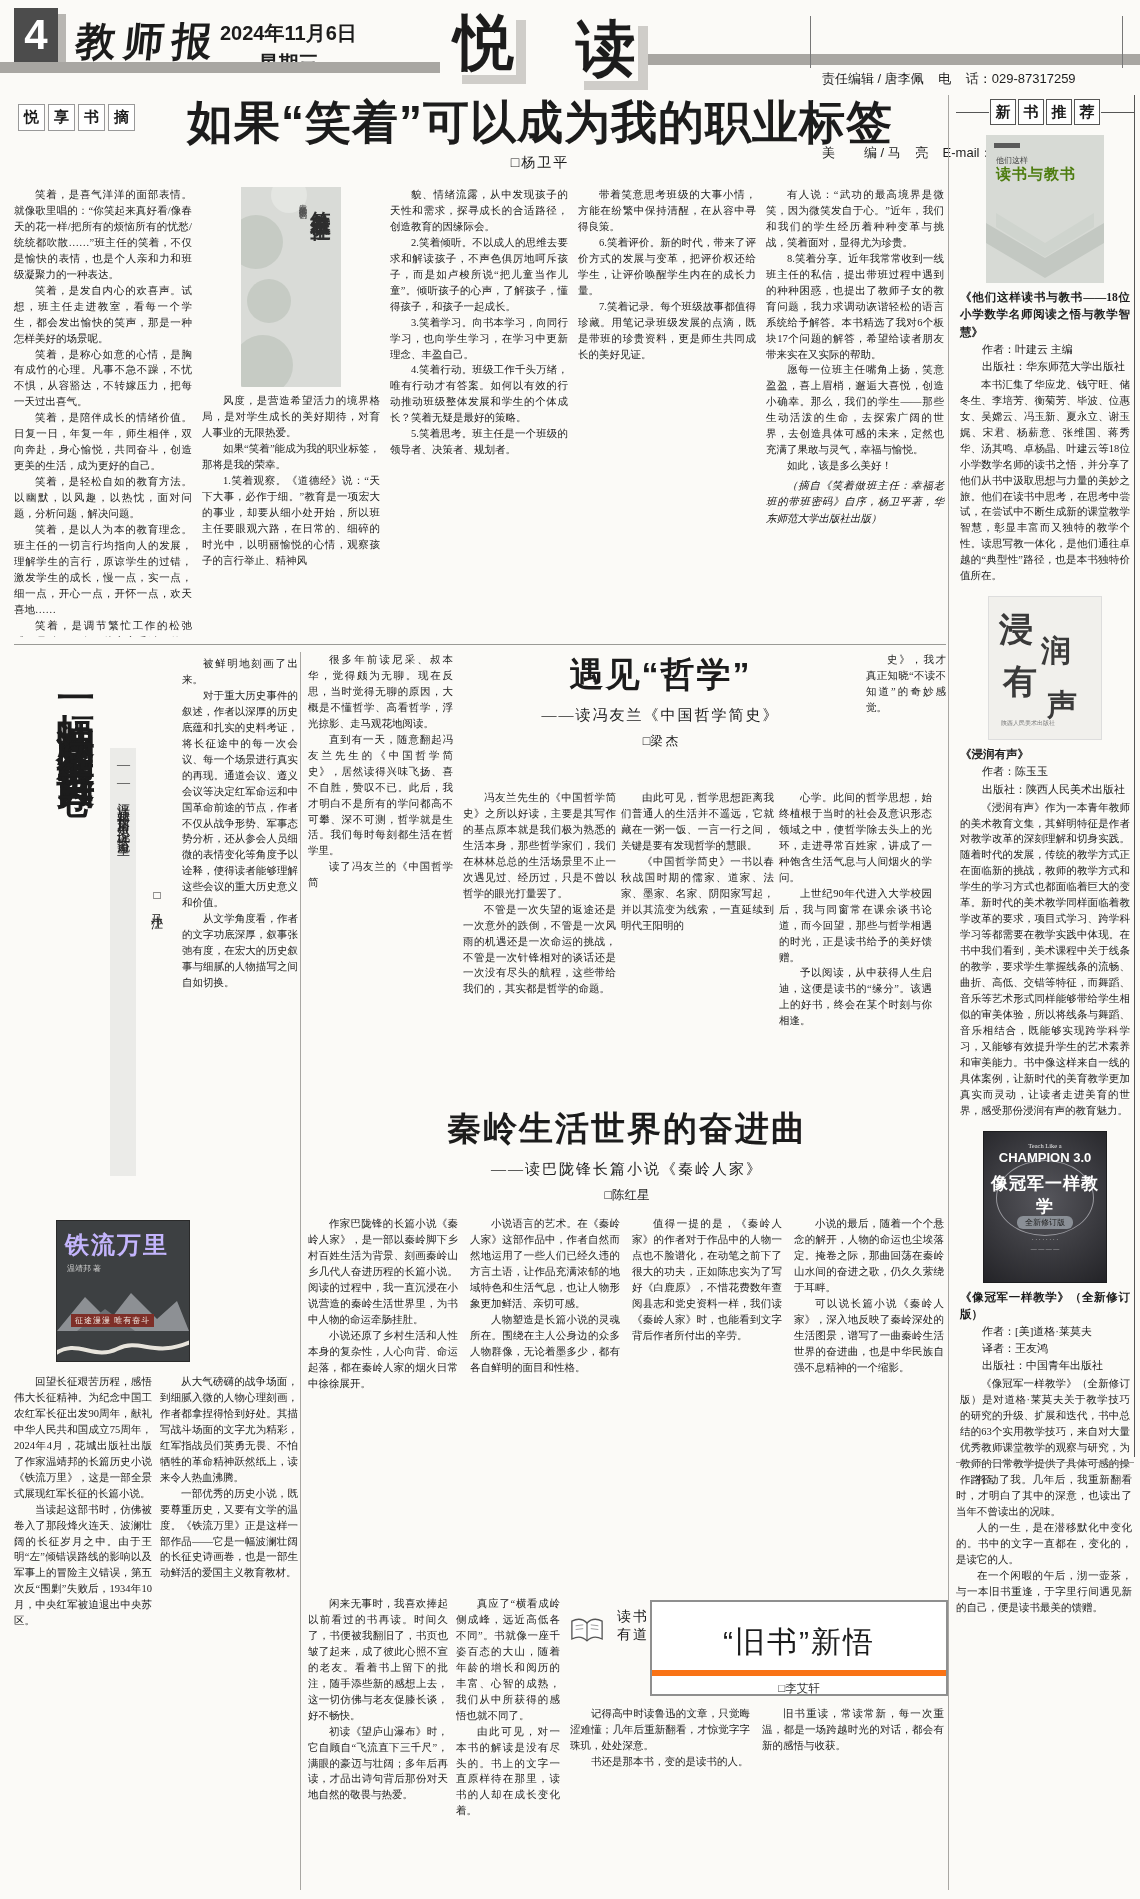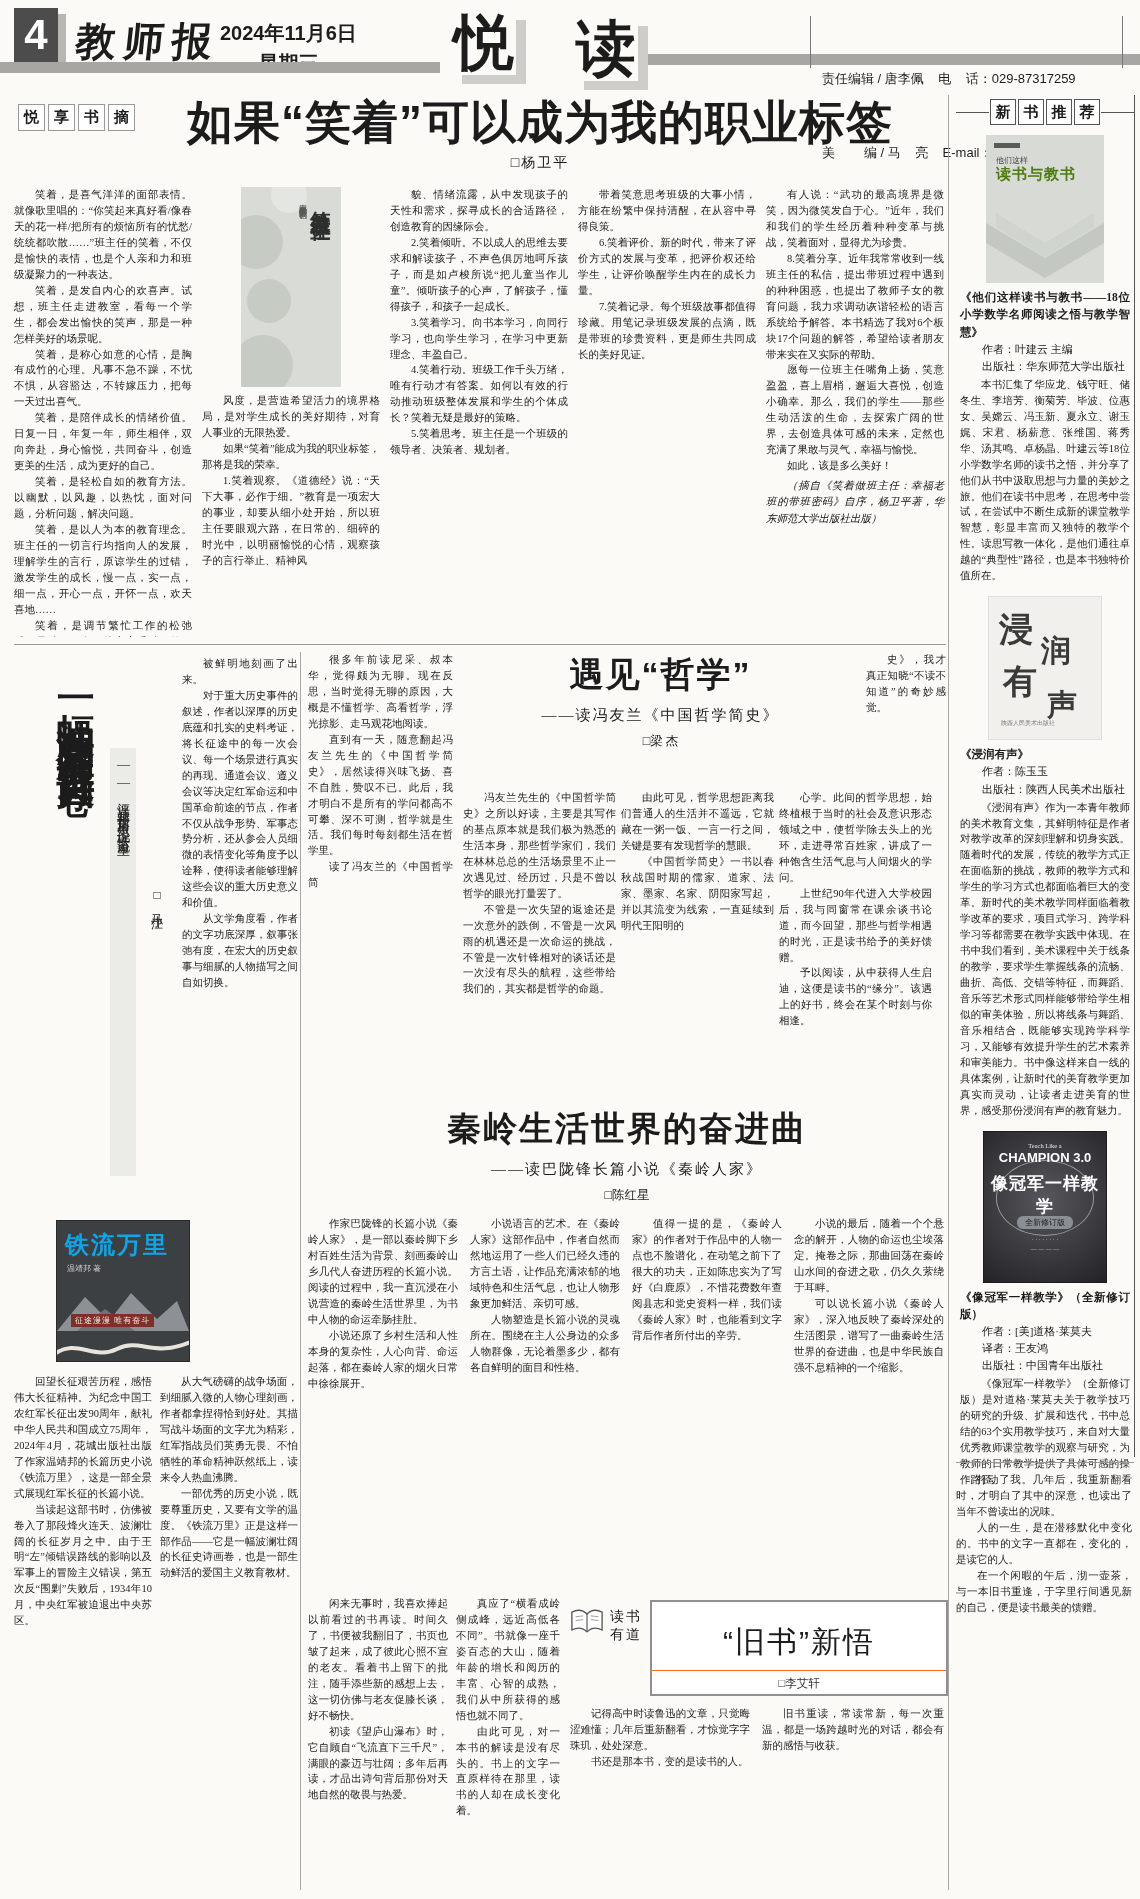--- a/index.html
+++ b/index.html
@@ -35,36 +35,36 @@
               font-size:8px;color:#555;letter-spacing:1px;}
   .attribution{font-size:10.5px;line-height:1.55;text-align:justify;text-indent:2em;color:#111;
                font-style:italic;margin-top:4px;}
   
   .vtext{writing-mode:vertical-rl;text-orientation:upright;}
   .lt-big{font-size:38px;font-weight:bold;letter-spacing:6px;line-height:1.1;}
   .lt-strip{background:#ebebe8;}
   .lt-sub{font-size:13px;letter-spacing:3px;color:#222;}
   .lt-by{font-size:12px;letter-spacing:2px;color:#222;}
   .cover2{width:132px;height:140px;background:#3d4042;position:relative;overflow:hidden;border:1px solid #2a2a2a;}
-  .cover2 .t{position:absolute;left:8px;top:8px;font-size:24px;font-weight:bold;color:#0ea5e9;letter-spacing:2px;
+  .cover2 .t{position:absolute;left:8px;top:8px;font-size:24px;font-weight:bold;color:#c4b5fd;letter-spacing:2px;
              font-family:"Liberation Sans",sans-serif;}
   .cover2 .a{position:absolute;left:10px;top:42px;font-size:8px;color:#cdcdcd;}
   .cover2 .mt{position:absolute;left:0;bottom:30px;width:100%;height:44px;}
   .cover2 .tag{position:absolute;left:14px;bottom:34px;background:#7e2f28;color:#f3e9e2;font-size:8px;
                padding:1px 4px;letter-spacing:1px;}
   .cover2 .wave{position:absolute;left:0;bottom:0;width:100%;height:30px;}
   
   .mid-title{font-size:34px;font-weight:bold;letter-spacing:2px;text-align:center;}
   .mid-sub{font-size:15px;text-align:center;letter-spacing:2px;margin-top:8px;}
   .mid-by{font-size:12.5px;text-align:center;margin-top:8px;}
   
   .ob-box{border:2px solid #8f8f8f;background:#fff;}
   .ob-title{font-size:30px;font-weight:normal;text-align:center;letter-spacing:2px;margin-top:20px;}
-  .ob-by{font-size:11.5px;text-align:center;margin-top:7px;color:#333;border-top:1px solid #f97316;padding-top:5px;}
-  .kicker2{display:flex;align-items:flex-start;gap:6px;}
+  .ob-by{font-size:11.5px;text-align:center;margin-top:7px;color:#333;border-top:6px solid #f97316;padding-top:5px;}
+  .kicker2{display:flex;align-items:flex-end;gap:13px;}
   .kicker2 .kt{font-size:14px;line-height:1.3;letter-spacing:2px;}
   
   .sb{font-size:10.5px;}
   .sb-head{display:flex;align-items:center;justify-content:center;gap:0;}
   .sb-head .ln{height:1px;background:#555;flex:1;}
   .sb-box{width:24px;height:24px;border:1px solid #555;display:flex;align-items:center;justify-content:center;
           font-size:15px;font-weight:bold;background:#fff;margin:0 1px;}
   .sb-booktitle{font-size:11.5px;font-weight:bold;line-height:1.5;text-align:justify;margin:6px 4px 0 4px;}
   .sb-meta{font-size:11px;line-height:1.55;margin:0 4px;text-indent:2em;}
   .sb-desc{margin:2px 4px 0 4px;}

